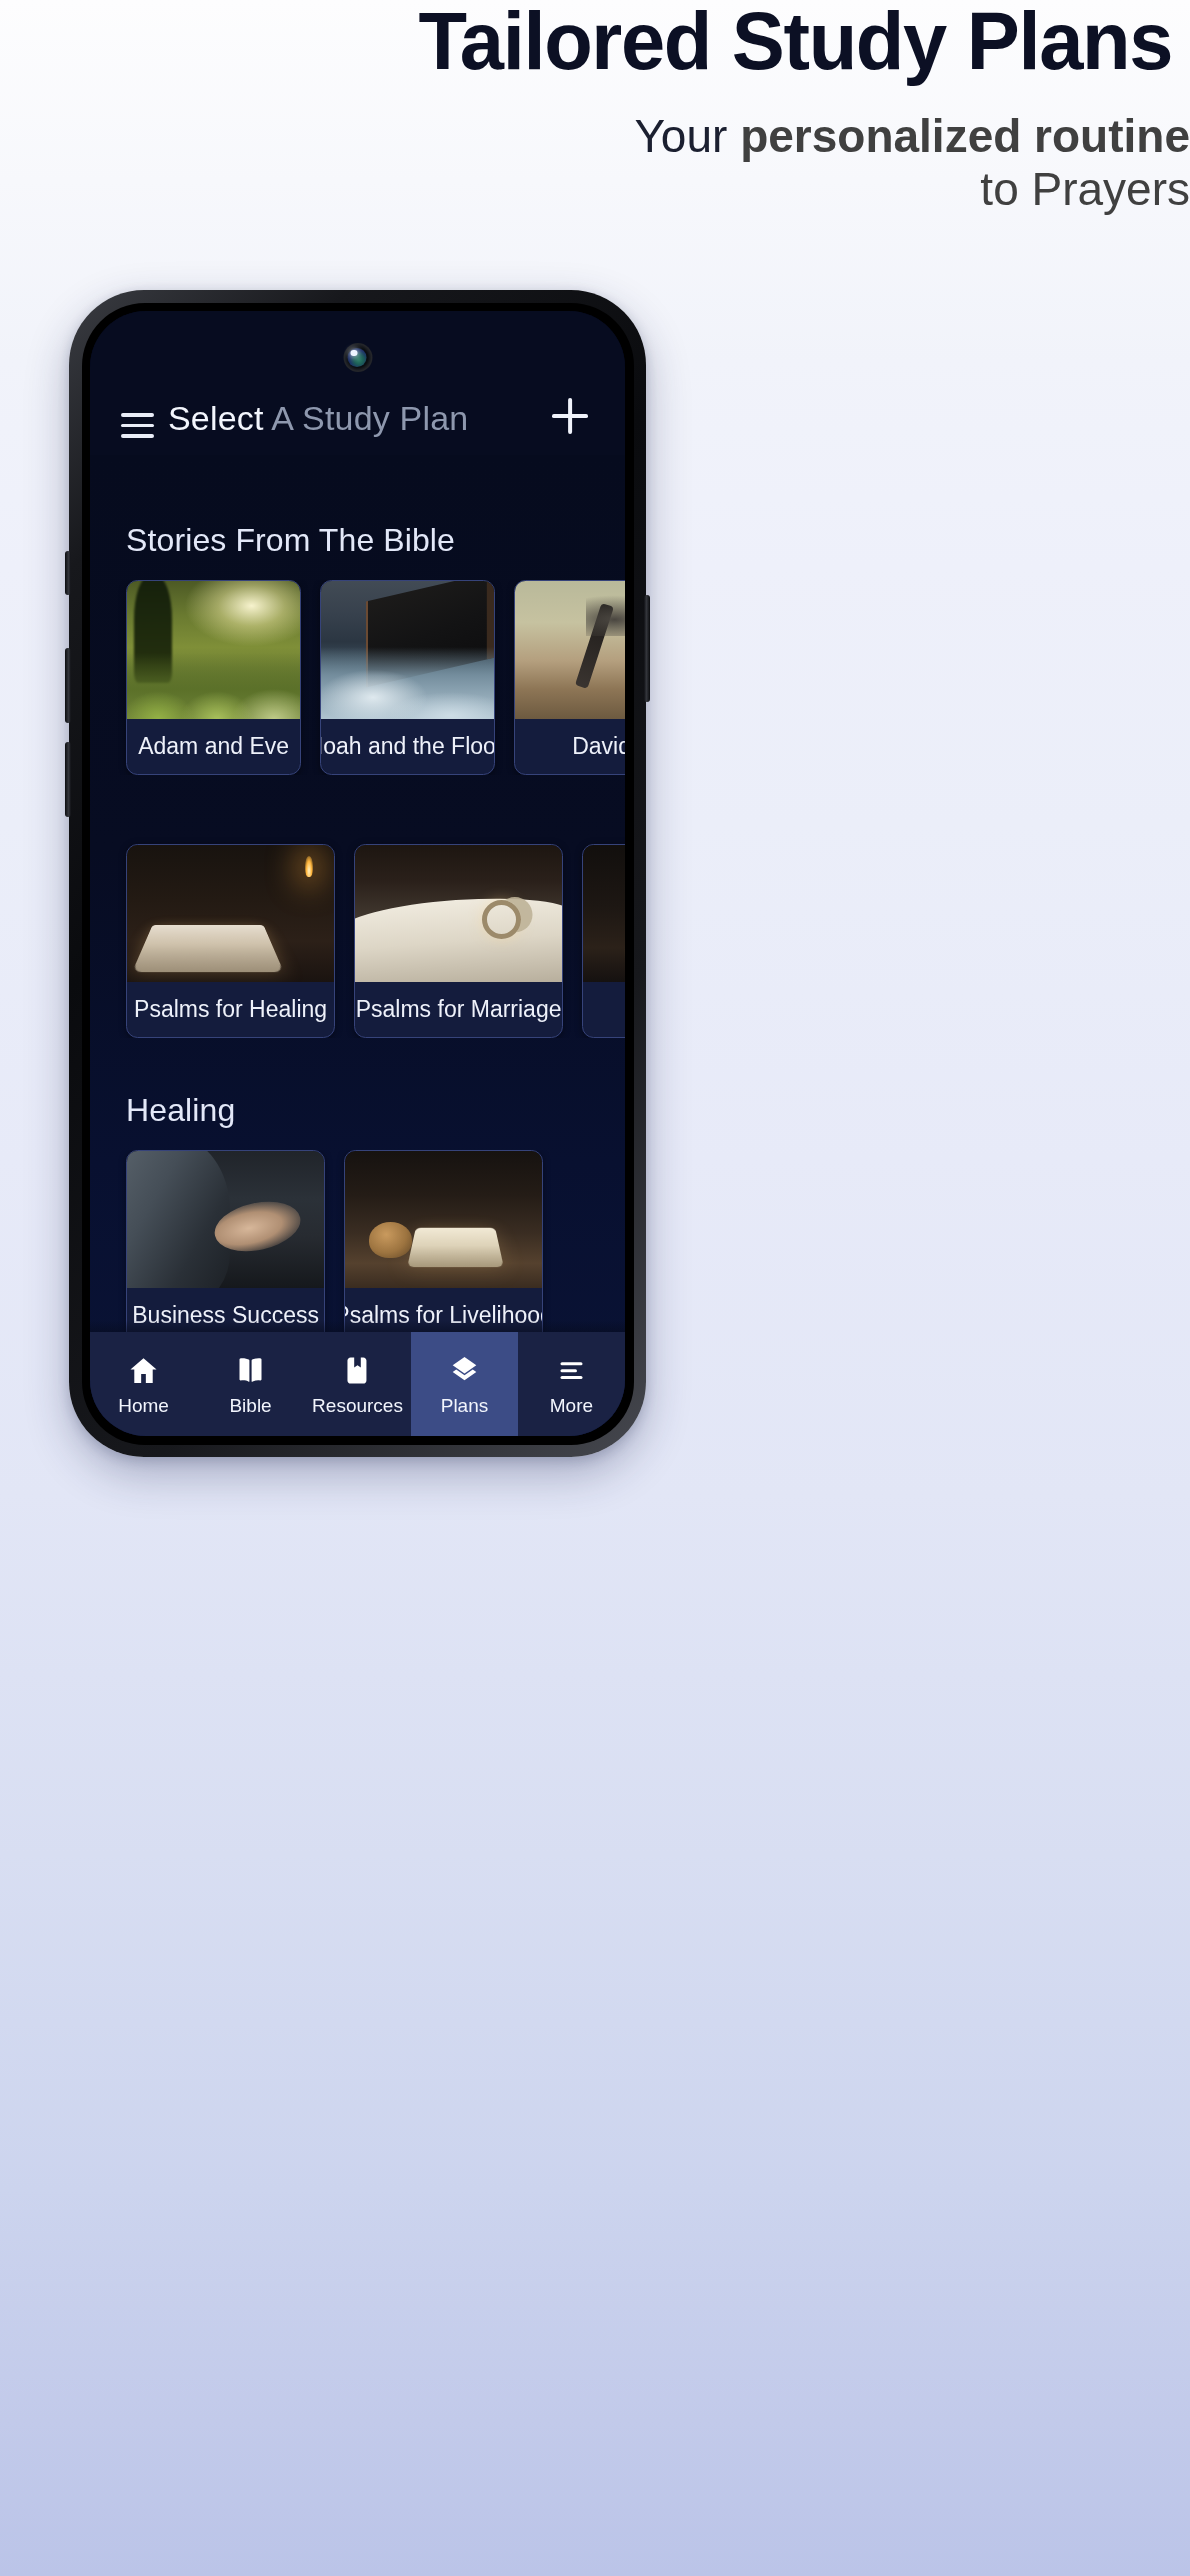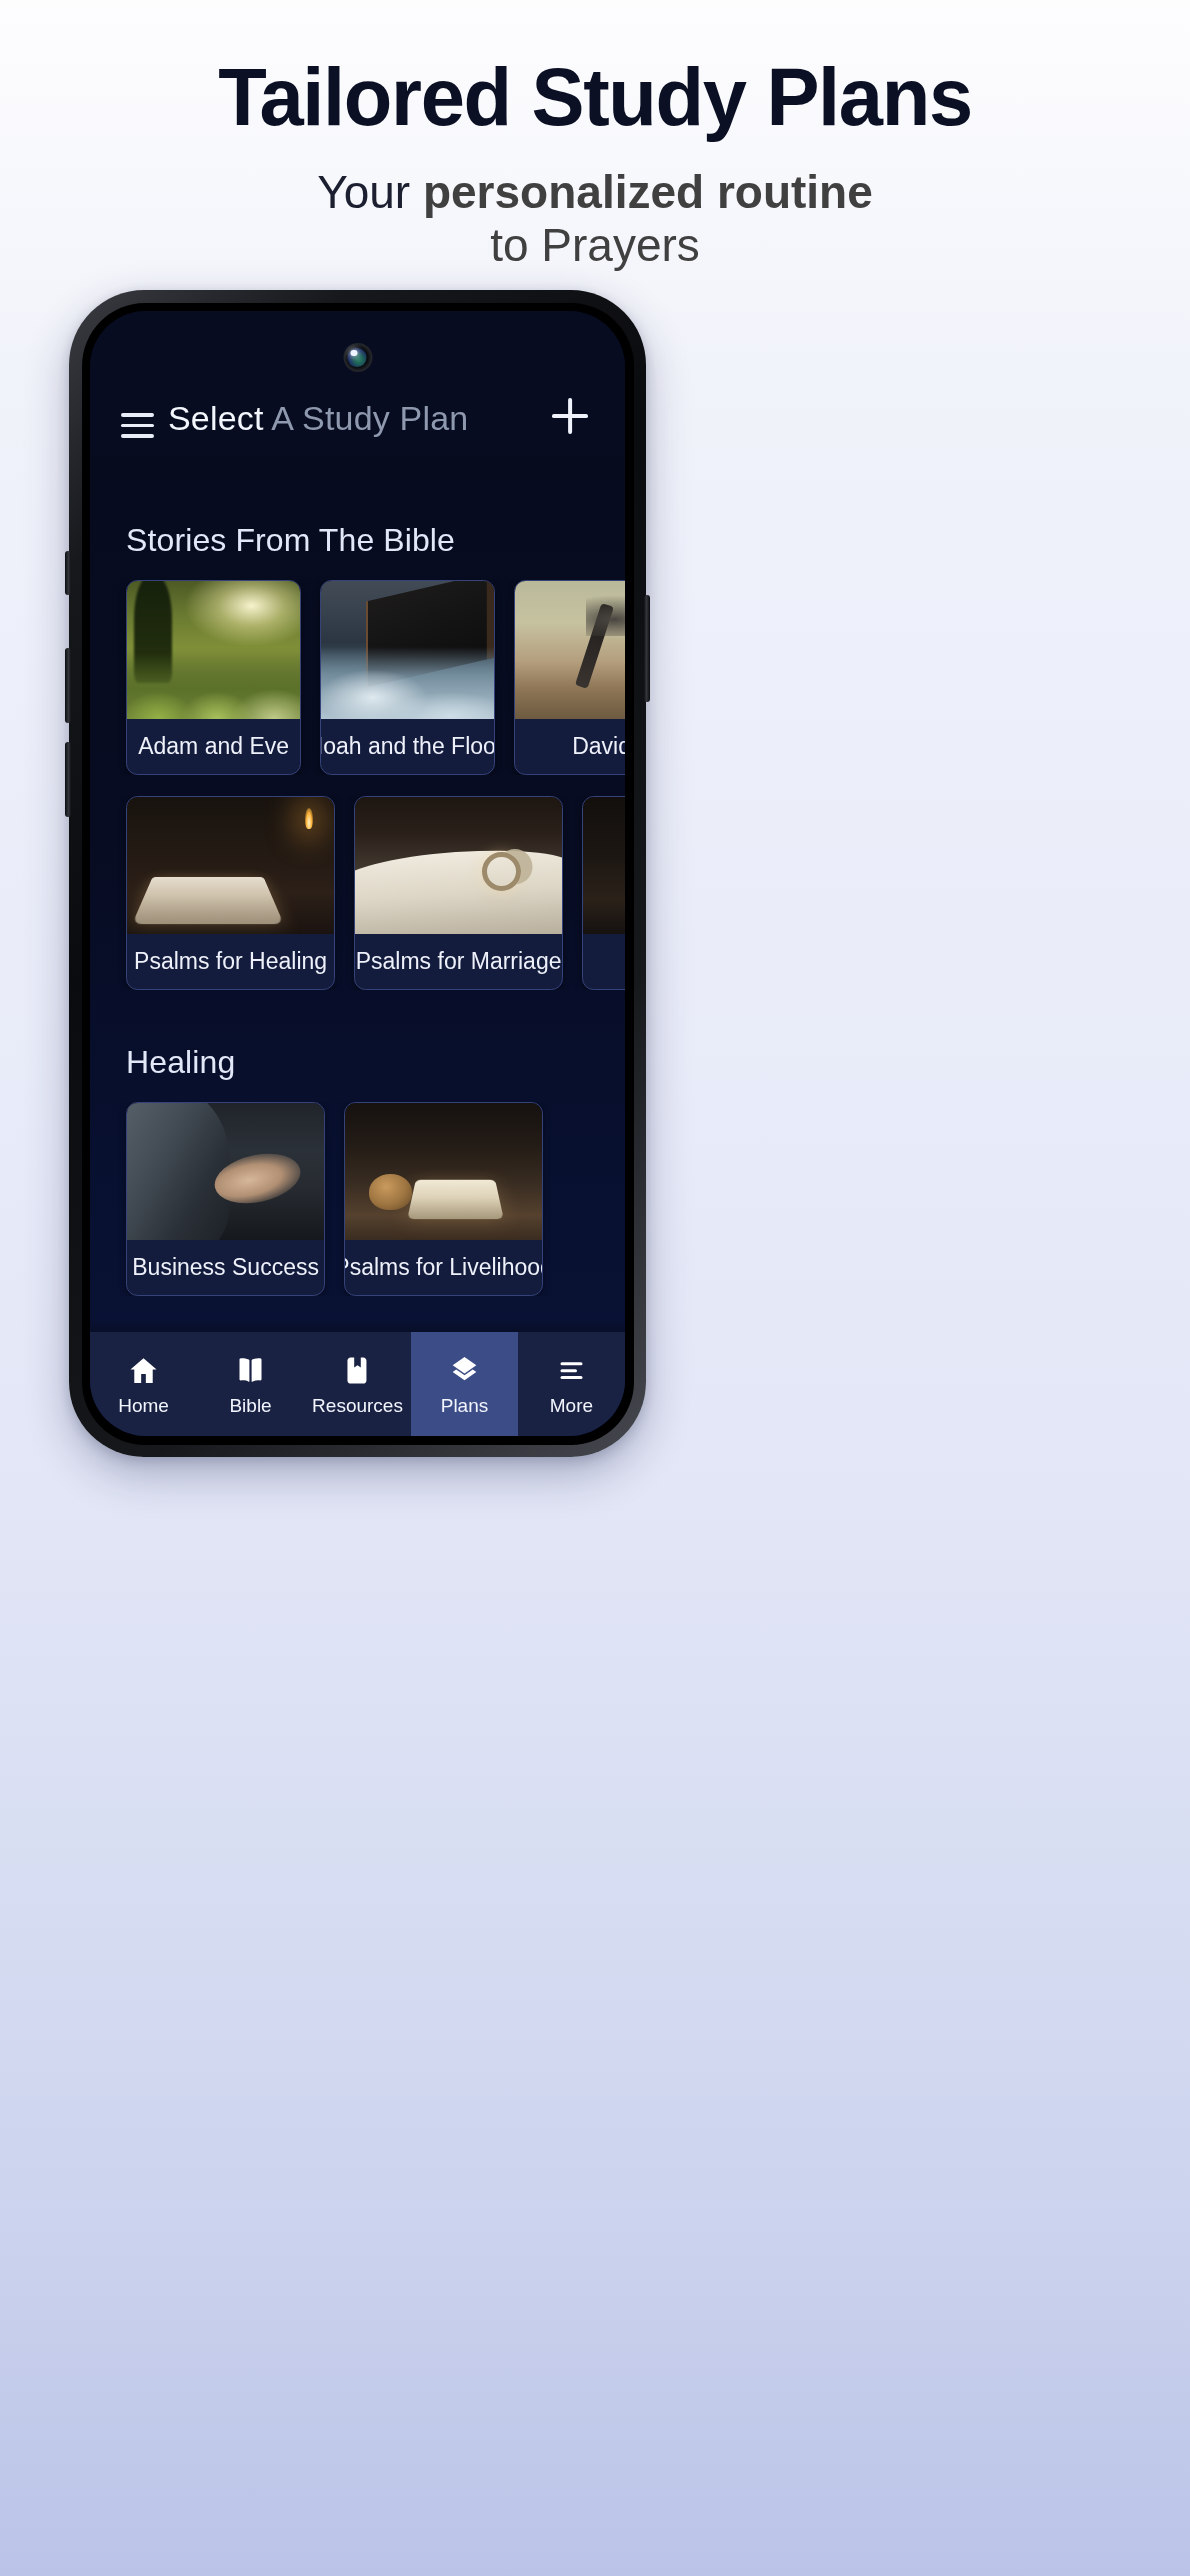--- a/index.html
+++ b/index.html
@@ -23,22 +23,21 @@
         #d8def2 72%,
         #ccd4ee 85%,
         #c2caea 94%,
         #bbc4e8 100%);
     position: relative;
   }
 
   
   .hero {
     width: 100%;
-    padding-top: 56px;
-    text-align: center;
+    text-align: right;
   }
 
   .hero-title {
     font-size: 82px;
     font-weight: 700;
     letter-spacing: -1.4px;
     color: #0c1024;
     line-height: 1.0;
     font-stretch: condensed;
     transform: scaleX(0.97);
@@ -233,21 +232,21 @@
     display: flex;
     align-items: center;
     justify-content: center;
     color: #eef1fa;
     font-size: 23px;
     font-weight: 400;
     white-space: nowrap;
     padding: 0 7px;
   }
 
-  .row-2 .card { width: 209px; }
+  .row-2 .card { width: 209px; margin-top: 48px; }
   .row-2 .card-img { height: 137px; }
   .row-3 .card { width: 199px; }
   .row-3 .card-img { height: 137px; }
 
   
   .art { position:absolute; inset:0; }
 
   
   .art-eden {
     background:

